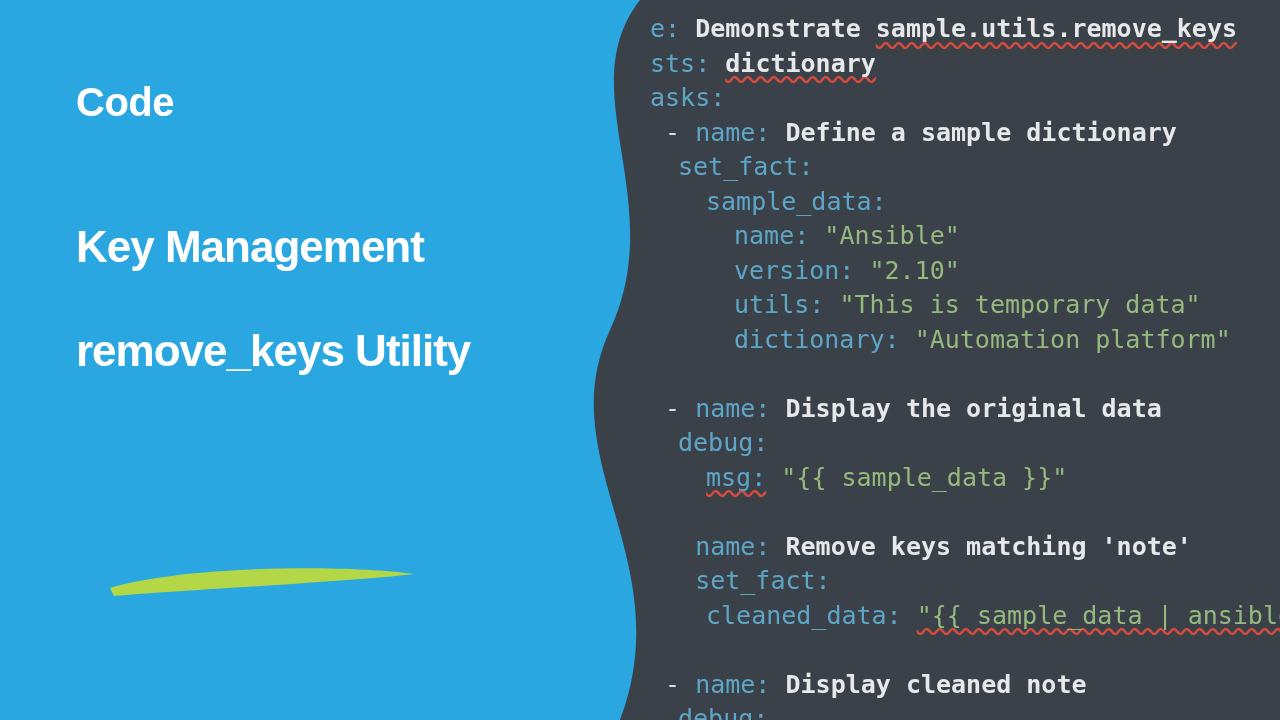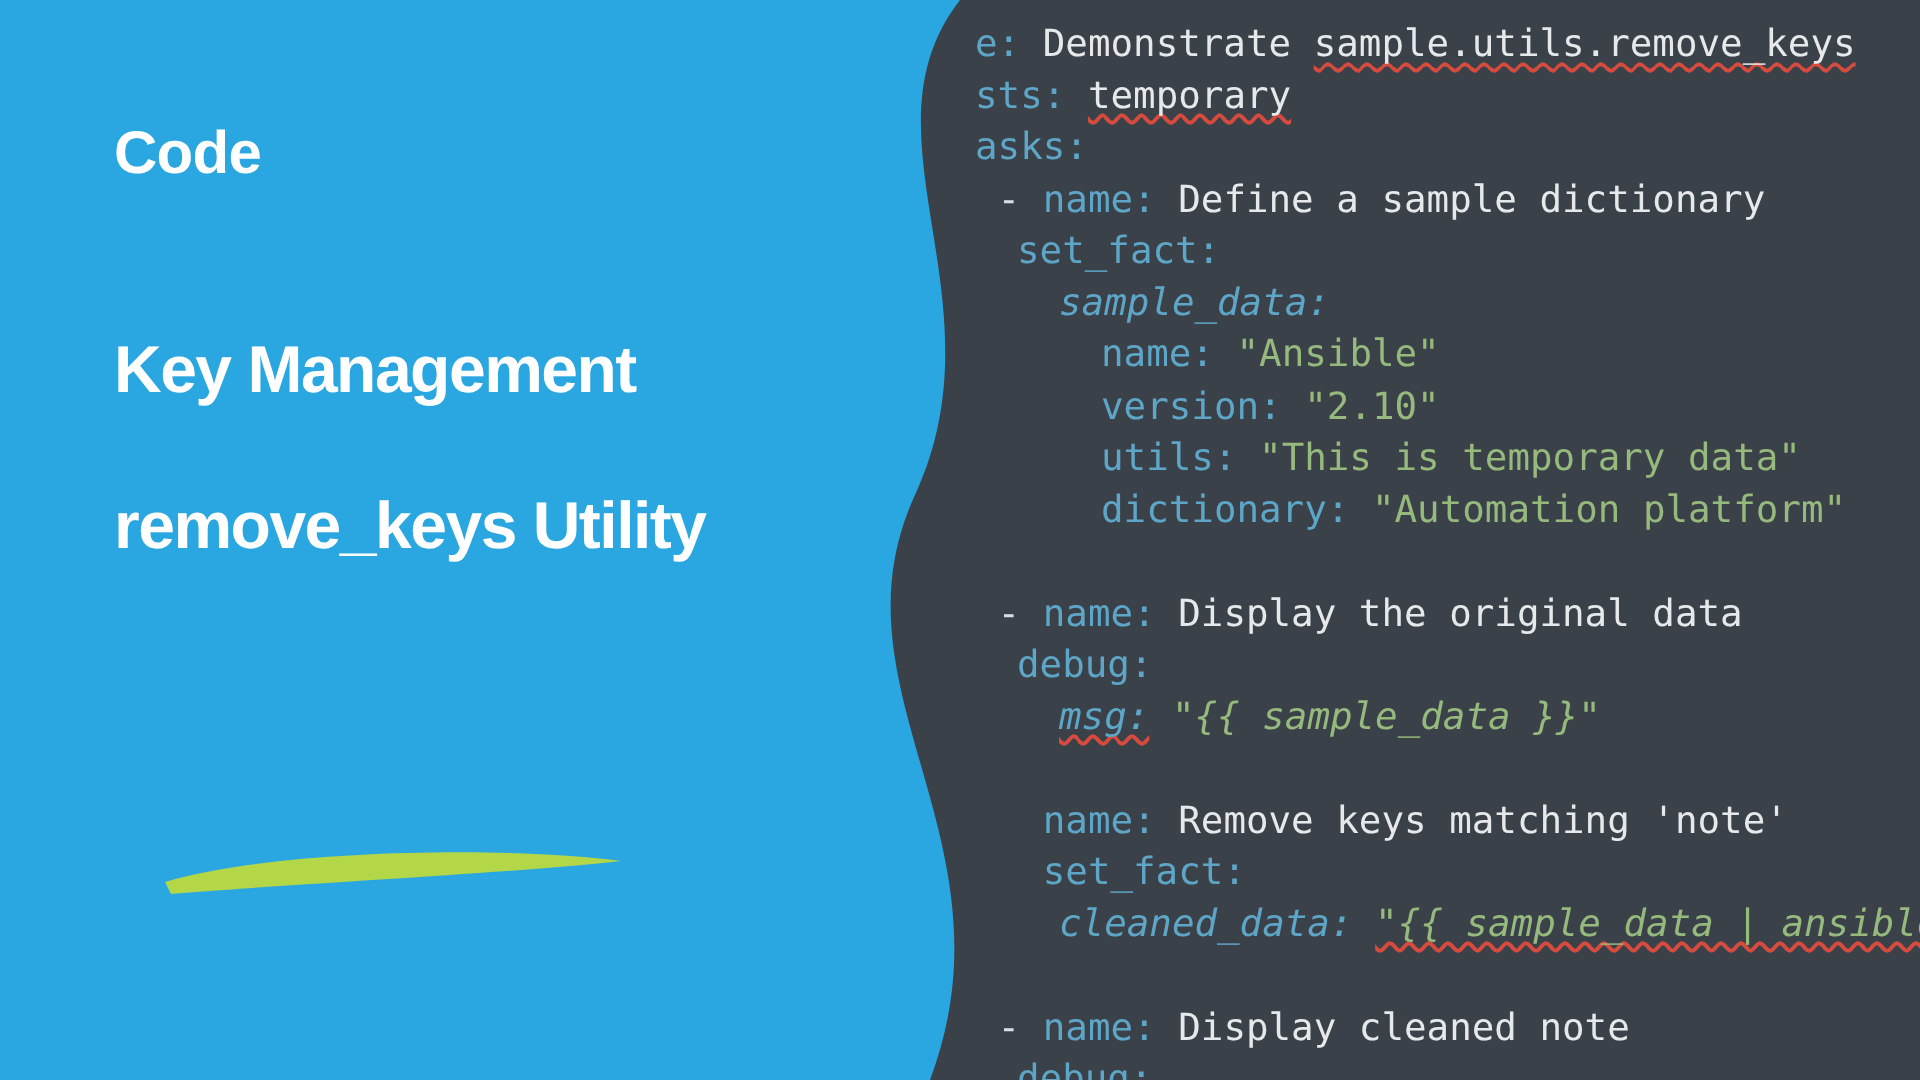--- a/index.html
+++ b/index.html
@@ -15,46 +15,46 @@
     background: #3b4149;
     clip-path: path('M80 0 C 10 90, 110 200, 50 330 C -10 460, 120 560, 60 720 L 720 720 L 720 0 Z');
     padding: 12px 0 0 90px;
     font-family: "DejaVu Sans Mono", Menlo, Consolas, monospace;
     font-size: 25px; line-height: 1.38; color: #d8dee6;
     white-space: pre; overflow: hidden;
     filter: blur(0.3px);
   }
   .k  { color: #5ea6c7; }   
   .s  { color: #96b97d; }   
-  .w  { color: #e6e8ea; font-weight: 400; } 
+  .w  { color: #e6e8ea; font-weight: 700; } 
   .wavy { text-decoration: underline wavy rgba(231,76,60,.9); text-decoration-skip-ink: none; text-underline-offset: 4px; }
   .dash { color: #d8dee6; }
   .l1 { padding-left: 28px; }
-  .l2 { padding-left: 56px; font-style: italic; }
+  .l2 { padding-left: 56px; }
   .l3 { padding-left: 84px; }
 </style>
 </head>
 <body>
 
 <div class="stage">
 
   <div class="left">
     <div class="category">Code</div>
     <div class="headline">
       <span>Key Management</span><br>
       <br>
       <span>remove_keys Utility</span>
     </div>
     <svg class="swoosh" viewBox="0 0 320 40">
       <path d="M8 28 C 80 6, 240 4, 312 14 C 244 22, 80 30, 12 36 Z" fill="#b4d748"></path>
     </svg>
   </div>
 
   <div class="code-panel"><span class="k">e:</span> <span class="w">Demonstrate </span><span class="w wavy">sample.utils.remove_keys</span>
-<span class="k">sts:</span> <span class="w wavy">temporary</span>
+<span class="k">sts:</span> <span class="w wavy">dictionary</span>
 <span class="k">asks:</span>
 <span class="dash"> - </span><span class="k">name:</span> <span class="w">Define a sample dictionary</span>
 <span class="l1"><span class="k">set_fact:</span></span>
 <span class="l2"><span class="k">sample_data:</span></span>
 <span class="l3"><span class="k">name:</span> <span class="s">"Ansible"</span></span>
 <span class="l3"><span class="k">version:</span> <span class="s">"2.10"</span></span>
 <span class="l3"><span class="k">utils:</span> <span class="s">"This is temporary data"</span></span>
 <span class="l3"><span class="k">dictionary:</span> <span class="s">"Automation platform"</span></span>
 
 <span class="dash"> - </span><span class="k">name:</span> <span class="w">Display the original data</span>

